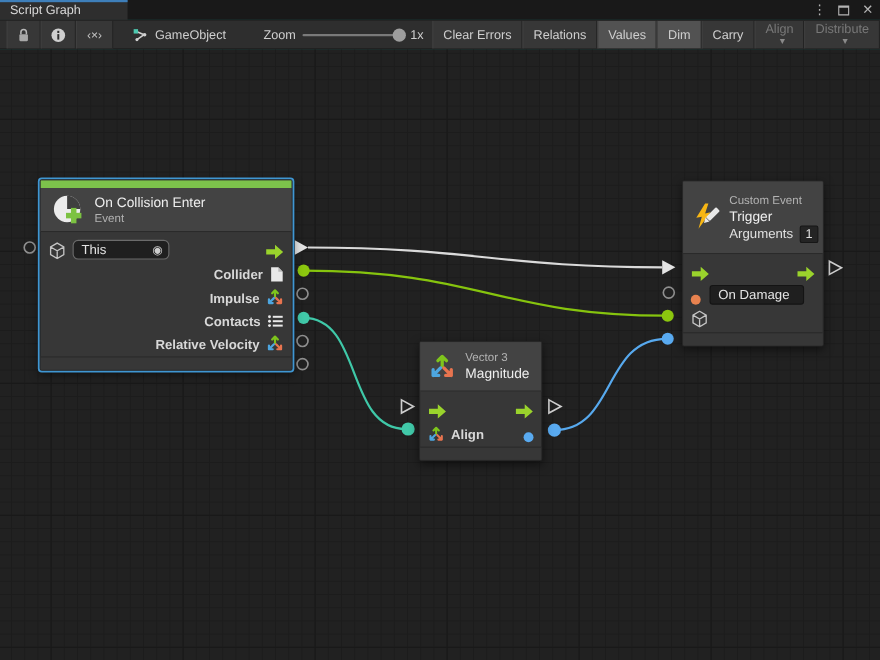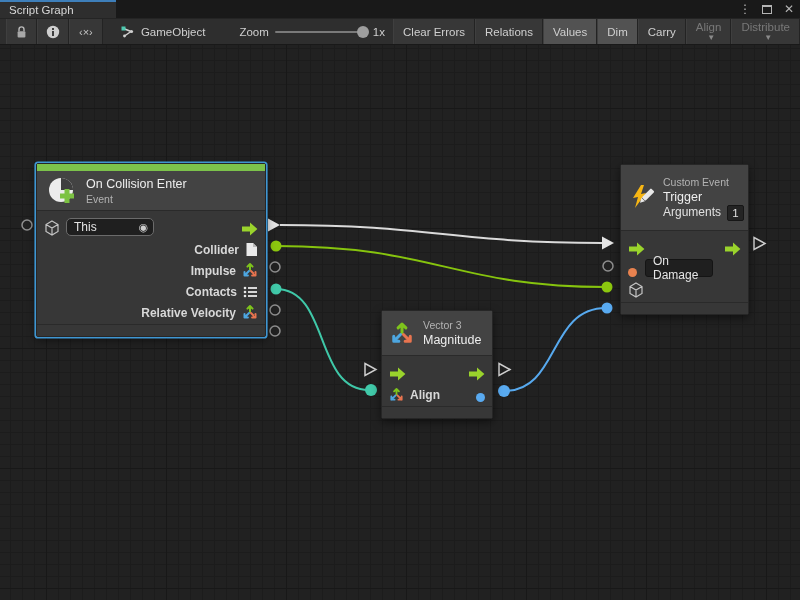--- a/index.html
+++ b/index.html
@@ -336,21 +336,21 @@
           </span>
           <span class="spacer"></span>
           <span class="icn">
             <svg width="17" height="14" viewBox="0 0 17 14">
                 <polygon points="1,4.6 9,4.6 9,0.5 16.4,7 9,13.5 9,9.4 1,9.4" fill="#9ad32c"></polygon>
               </svg>
           </span>
         </div>
         <div class="row">
           <span class="dot-icn" style="background:#e8824f; margin-right:8px"></span>
-          <span class="field dark" style="width:68px">
+          <span class="field dark" style="width:86px">
             <span>On Damage</span>
           </span>
         </div>
         <div class="row">
           <span class="icn">
             <svg width="16" height="16" viewBox="0 0 16 16">
                 <path d="M8 1 L14 4.5 L14 11.5 L8 15 L2 11.5 L2 4.5 Z M2 4.5 L8 8 L14 4.5 M8 8 L8 15" stroke="#c4c4c4" stroke-width="1.2" fill="none"></path>
               </svg>
           </span>
         </div>

